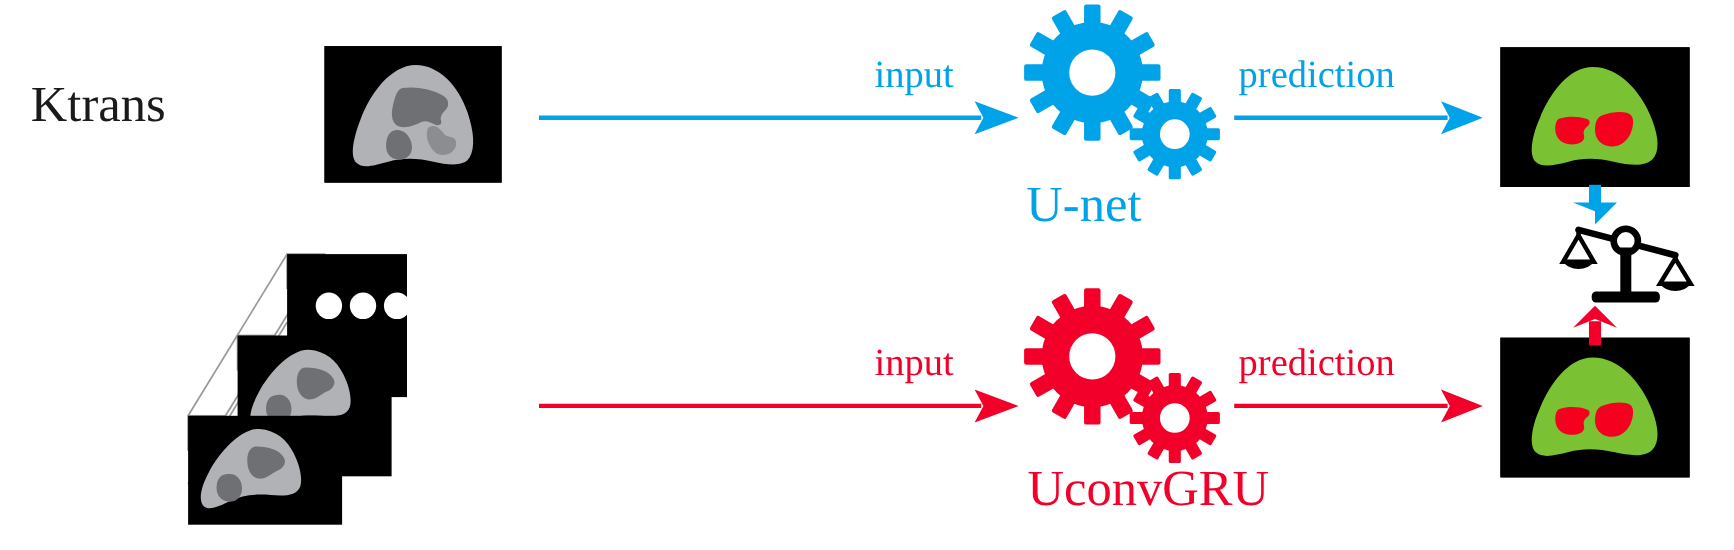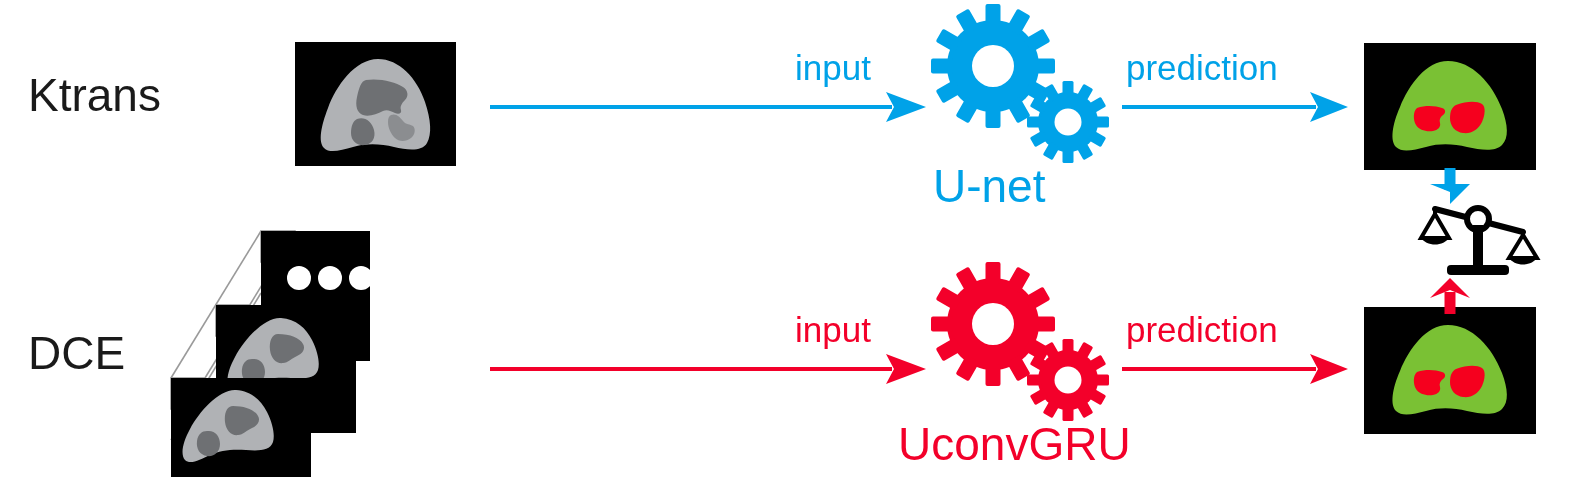--- a/index.html
+++ b/index.html
@@ -1,58 +1,57 @@
 <!DOCTYPE html>
 <html><head>
 <meta charset="utf-8">
 <style>
   html,body{margin:0;padding:0;background:#ffffff;}
   body{
     width:1576px;height:500px;
     font-family:"Liberation Sans", sans-serif;
     overflow:hidden;position:relative;
   }
-  #stage{position:absolute;left:0;top:0;width:1363px;height:500px;}
+  #stage{position:absolute;left:0;top:0;width:1363px;height:500px;font-family:Liberation Serif, serif;}
   .abs{position:absolute;}
 
   .row-label{
     font-size:46px;
     color:#1a1a1a;
     letter-spacing:0px;
     white-space:nowrap;
     line-height:1;
   }
 
   .net-label{
     font-size:46px;
     white-space:nowrap;
     line-height:1;
   }
   .net-label.blue{color:#00a2e8;}
-  .net-label.red{color:#f3002a;}
+  .net-label.red{color:#f3002a;margin-left:36px;}
 
   .arrow-label{
     font-size:35px;
     white-space:nowrap;
     line-height:1;
   }
   .arrow-label.blue{color:#00a2e8;}
   .arrow-label.red{color:#f3002a;}
 
   .imgbox{background:#000000;}
   svg{display:block;overflow:visible;}
 </style>
 </head>
 <body>
 
 <div id="stage">
 
   <div class="abs row-label" style="left:28px; top:72px;">Ktrans</div>
 
-  <div class="abs row-label" style="left:28px; top:330px;">DCE</div>
 
   <div class="abs imgbox" style="left:295px; top:42px; width:161px; height:124px;">
     <svg width="161" height="124" viewBox="0 0 161 124">
       <rect x="0" y="0" width="161" height="124" fill="#000000"></rect>
       <path d="M83 17 C104 17 122 36 130 60 C136 78 137 92 132 101 C127 110 112 108 99 105
                C86 102 72 101 58 105 C46 108 35 112 29 106 C23 100 26 84 33 66
                C41 44 60 17 83 17 Z" fill="#b0b2b5"></path>
       <path d="M71 38 C85 36 100 40 108 45 C113 48 114 54 110 58 C106 62 105 65 106 68
                C107 71 104 73 100 71 C96 69 92 67 88 69 C82 72 74 75 68 73
                C62 71 60 64 62 55 C64 46 66 39 71 38 Z" fill="#6e7073"></path>

